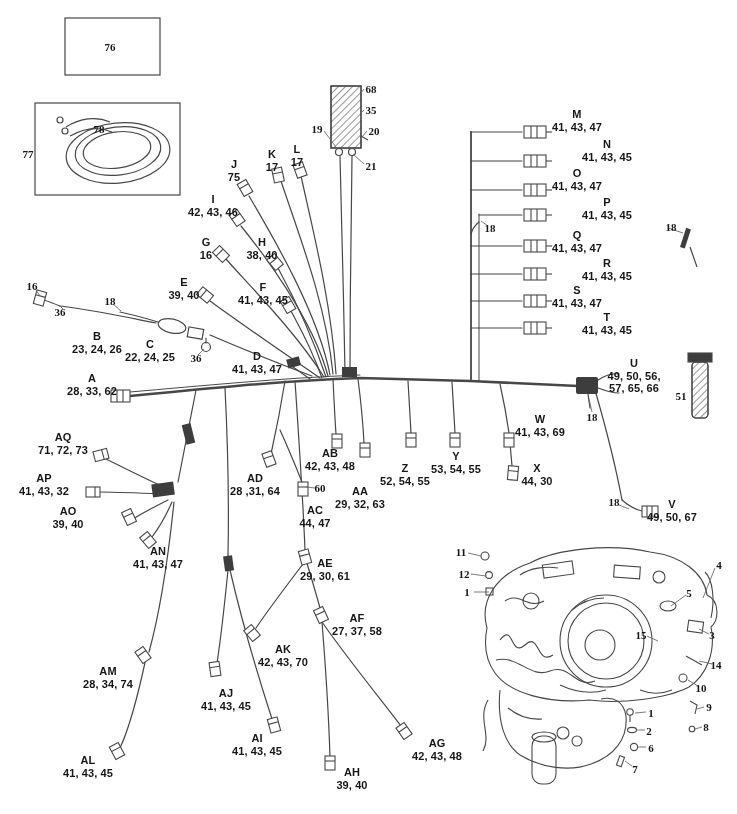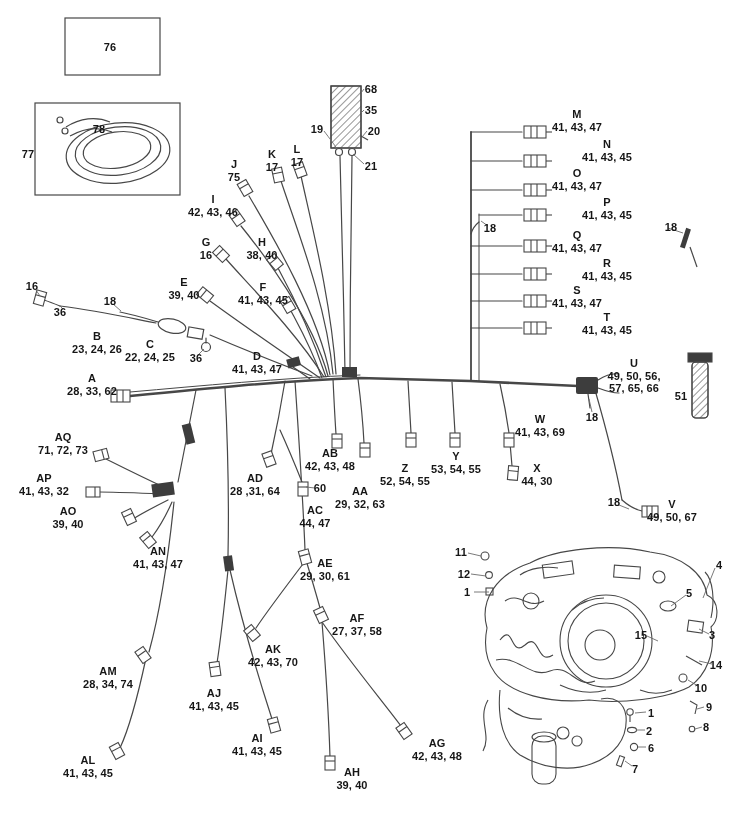--- a/index.html
+++ b/index.html
@@ -4,21 +4,21 @@
 <style>
   * { margin:0; padding:0; box-sizing:border-box; }
   html,body { background:#ffffff; }
   body { width:737px; height:814px; position:relative; overflow:hidden;
          font-family:"Liberation Sans", sans-serif; }
   .stage { position:absolute; left:0; top:0; width:737px; height:814px; }
   svg.art { position:absolute; left:0; top:0; }
   .lbl { position:absolute; transform:translateX(-50%); text-align:center;
          font-size:11px; font-weight:bold; color:#161616; line-height:12.5px;
          white-space:nowrap; letter-spacing:0.1px; }
-  .num { transform:translate(-50%,-50%); }
+  .num { transform:translate(-50%,-50%);font-family:Liberation Serif, serif; }
 </style>
 </head>
 <body>
 
 <div class="stage">
 
 <svg class="art" width="737" height="814" viewBox="0 0 737 814">
 <defs>
   <pattern id="hatch" width="5" height="5" patternUnits="userSpaceOnUse" patternTransform="rotate(45)">
     <line x1="0" y1="0" x2="0" y2="5" stroke="#6a6a6a" stroke-width="1.4"></line>
@@ -392,25 +392,25 @@
       <div>42, 43, 48</div>
     </div>
 <div class="lbl" style="left:352px;top:766px">
       <div>AH</div>
       <div>39, 40</div>
     </div>
 <div class="lbl" style="left:257px;top:732px">
       <div>AI</div>
       <div>41, 43, 45</div>
     </div>
-<div class="lbl" style="left:214px;top:687px">
+<div class="lbl" style="left:226px;top:687px">
       <div>AJ</div>
       <div>41, 43, 45</div>
     </div>
-<div class="lbl" style="left:273px;top:643px">
+<div class="lbl" style="left:283px;top:643px">
       <div>AK</div>
       <div>42, 43, 70</div>
     </div>
 <div class="lbl" style="left:88px;top:754px">
       <div>AL</div>
       <div>41, 43, 45</div>
     </div>
 <div class="lbl" style="left:108px;top:665px">
       <div>AM</div>
       <div>28, 34, 74</div>

